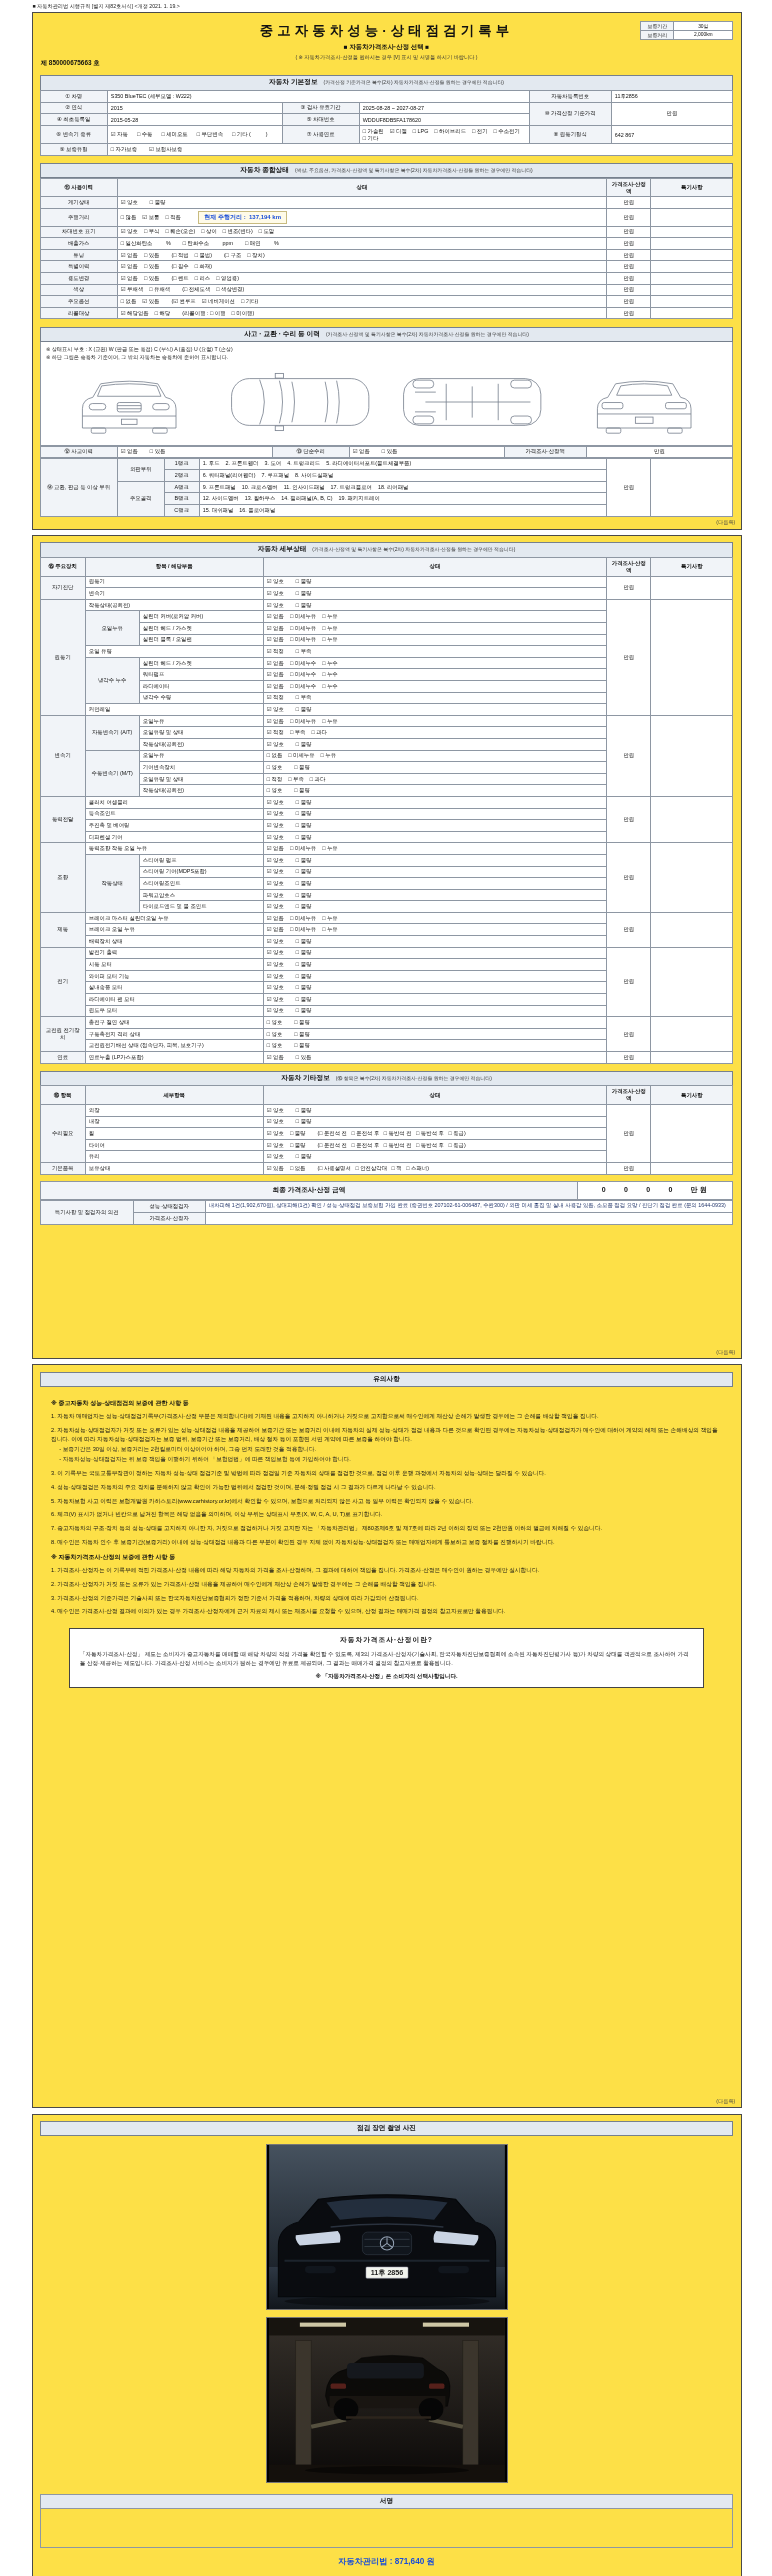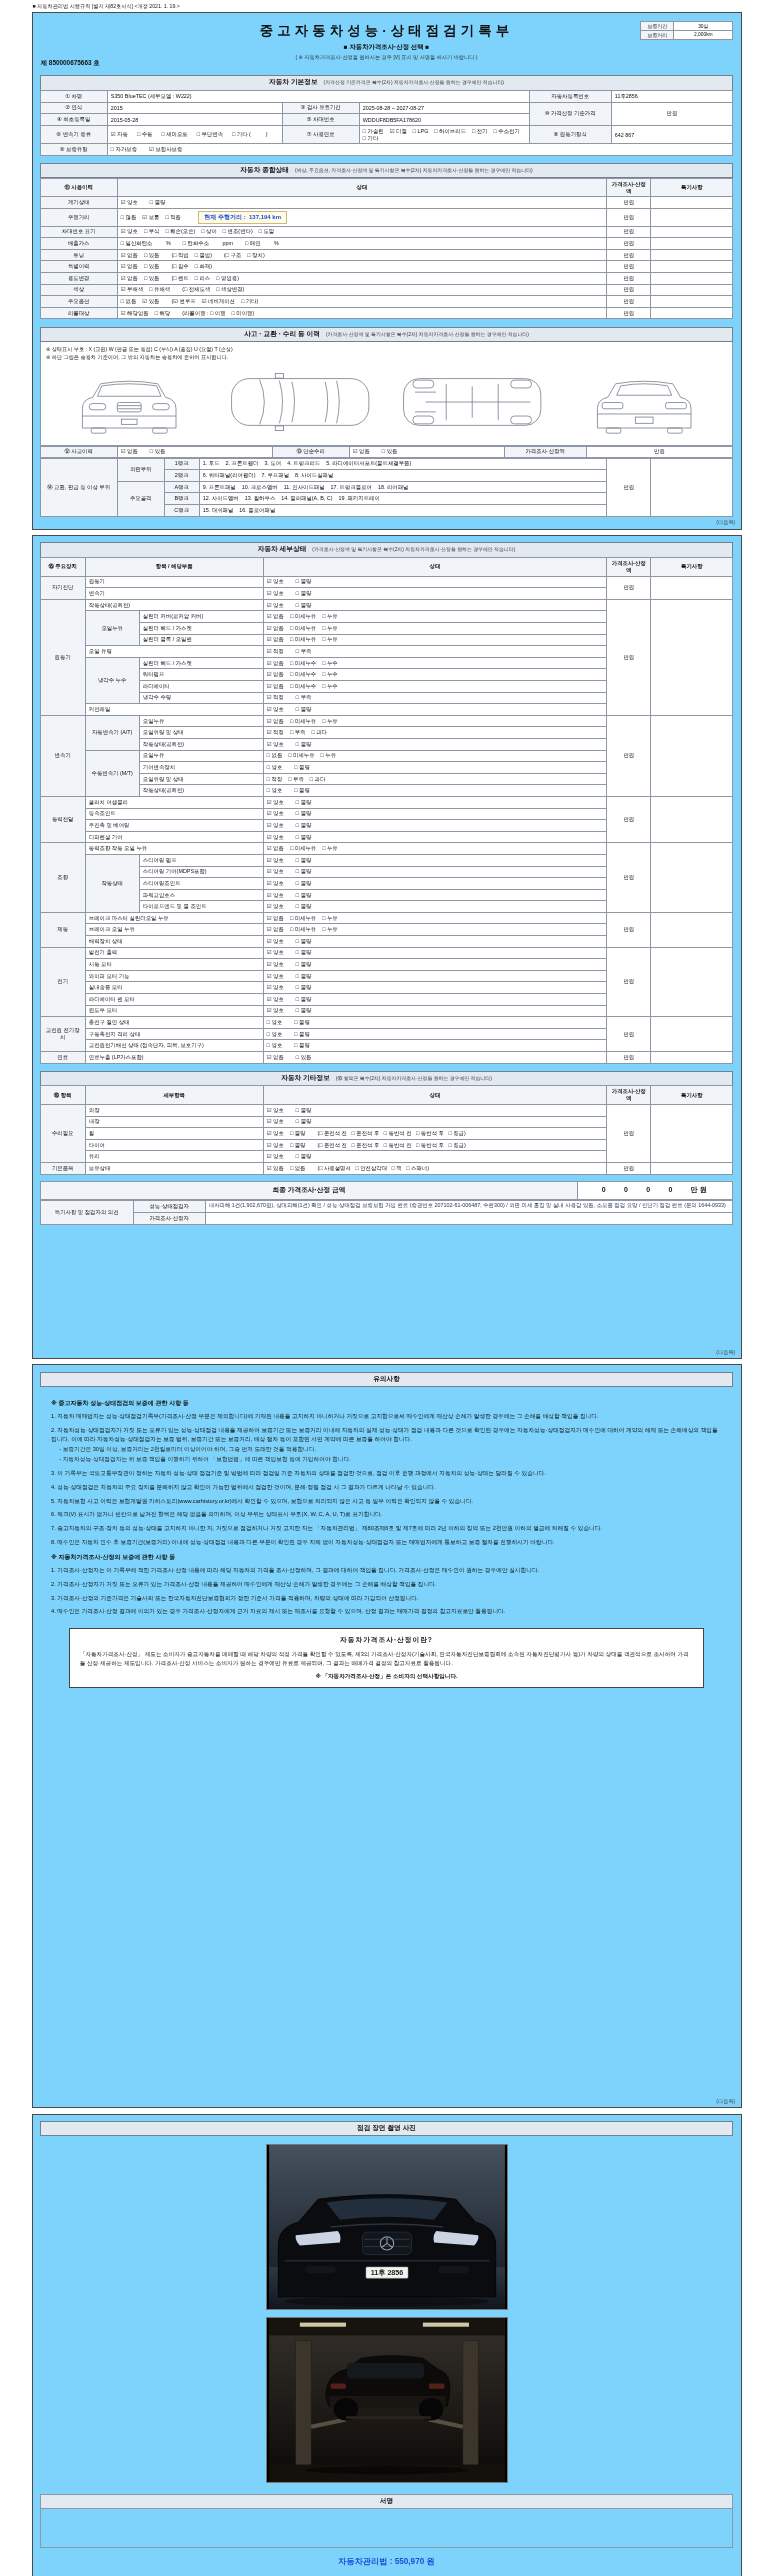--- a/index.html
+++ b/index.html
@@ -4,21 +4,21 @@
 <style>
   *{box-sizing:border-box;margin:0;padding:0}
   html,body{background:#ffffff}
   body{
     width:773px;min-height:2576px;
     font-family:"Liberation Sans","DejaVu Sans",sans-serif;
     color:#111;font-size:5.7px;
   }
   .wrap{width:710px;margin:0 auto;padding-top:3.1px}
   .top-note{font-size:5.2px;color:#222;margin:0 0 1.5px 1px}
-  .sheet{border:1px solid #4a4a4a;background:#7dd3fc;position:relative;padding:5.2px 7.2px 12.4px;margin-bottom:5.2px}
+  .sheet{border:1px solid #4a4a4a;background:#fde047;position:relative;padding:5.2px 7.2px 12.4px;margin-bottom:5.2px}
   #sheet1{min-height:435px}
   #sheet2{min-height:824px}
   #sheet3{min-height:744px}
   #sheet4{min-height:497px}
   .next{position:absolute;right:5.2px;bottom:2.6px;font-size:5.2px;color:#444}
 
   
   .title-wrap{position:relative;text-align:center;padding:4.1px 0 7.2px}
   h1.doc{font-size:13.4px;font-weight:bold;letter-spacing:4.1px}
   .sel{font-size:6.4px;font-weight:bold;margin-top:3.6px}
@@ -796,21 +796,21 @@
       </svg>
     </div>
 
     <div class="sign-box">
       <div class="sign-head">서명</div>
       <div class="sign-area"></div>
     </div>
 
     <div class="fee">
       <span>자동차관리법 :</span>
-      <span>550,970 원</span>
+      <span>871,640 원</span>
     </div>
 
     <div class="footers">
       <div class="footer1">※ 「자동차관리법」 제58조 및 같은 법 시행규칙 제120조에 따라 중고자동차 성능·상태점검 내용을 고지하였음을 확인합니다.</div>
       <div class="footer2">( [V] 표시가 있는 경우 자동차가격조사·산정 서비스를 선택한 것이며, 그 결과는 매매가격 결정의 참고자료로 활용됩니다. )</div>
     </div>
   </section>
 </div>
 
 

